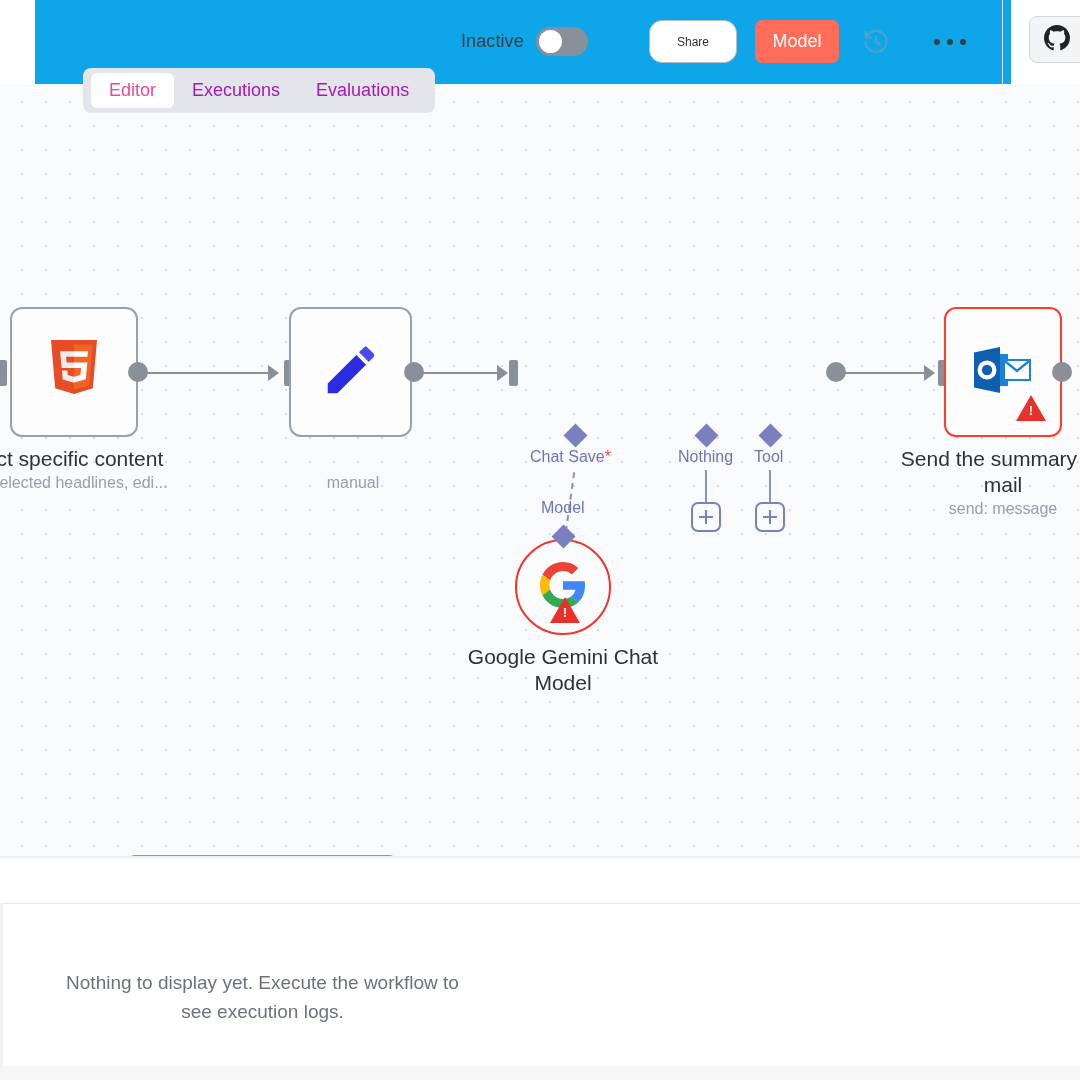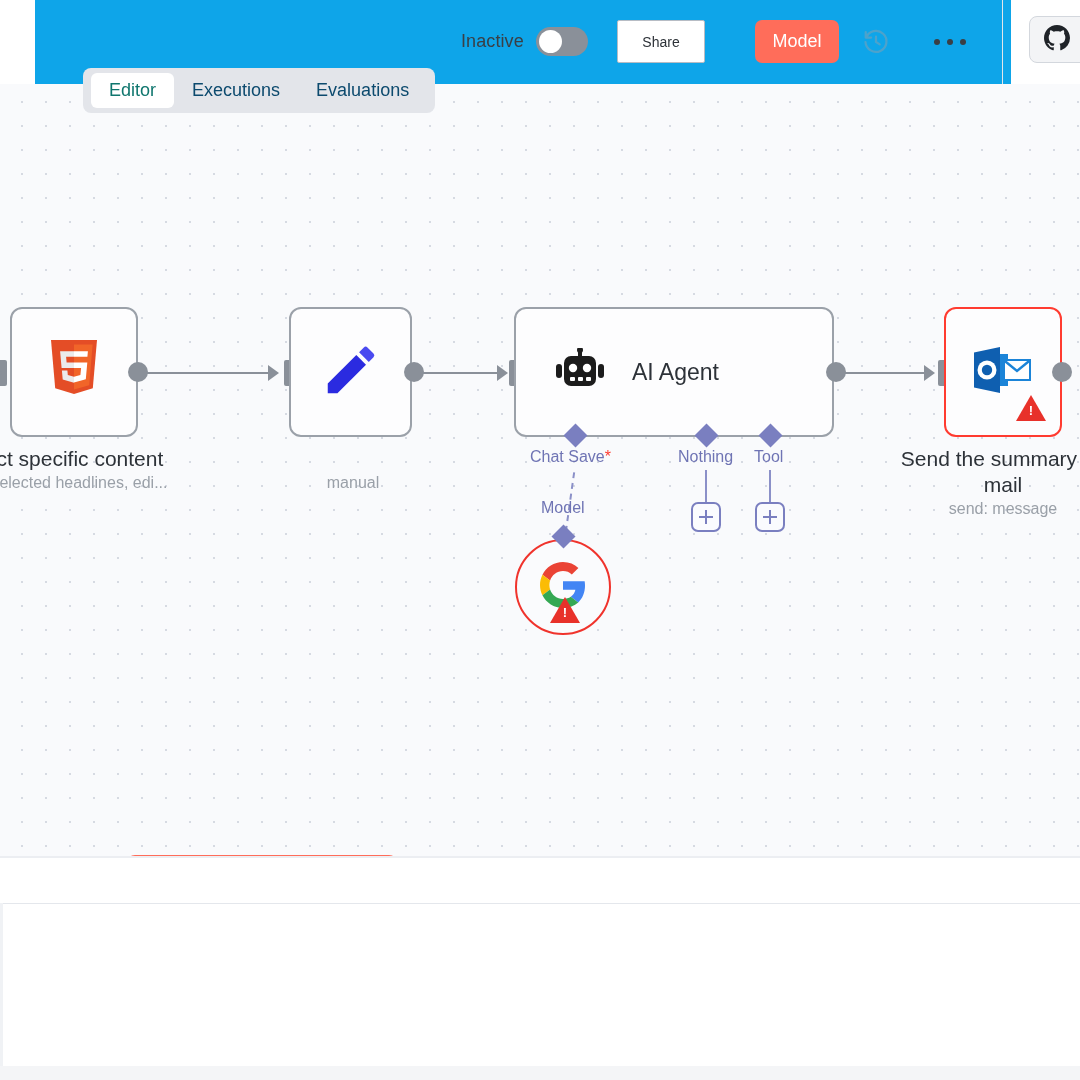--- a/index.html
+++ b/index.html
@@ -32,24 +32,24 @@
     width: 52px; height: 29px; border-radius: 15px;
     background: #8a9099; position: relative; cursor: pointer;
     flex: none;
   }
   .toggle .knob {
     position: absolute; left: 3px; top: 3px;
     width: 23px; height: 23px; border-radius: 50%;
     background: #ffffff;
   }
   .btn-share {
-    position: absolute; left: 582px; top: 20px;
+    position: absolute; left: 614px; top: 20px;
     width: 88px; height: 43px;
-    border: 1px solid #b7bcc4; border-radius: 2px;
-    background: #fff; color: #2d3238; font-size: 14px;
+    border: 1px solid #b7bcc4; border-radius: 13px;
+    background: #fff; color: #2d3238; font-size: 12px;
     display: flex; align-items: center; justify-content: center;
     cursor: pointer;
   }
   .btn-save {
     position: absolute; left: 720px; top: 20px;
     width: 84px; height: 43px;
     border: none; border-radius: 7px;
     background: #ff6d5a; color: #ffffff; font-size: 18px;
     display: flex; align-items: center; justify-content: center;
     cursor: pointer;
@@ -77,23 +77,23 @@
   
   .tabbar {
     position: absolute; left: 83px; top: 68px;
     height: 45px; background: #e3e5ea; border-radius: 8px;
     display: flex; align-items: center; padding: 5px 8px;
     z-index: 45;
   }
   .tab {
     height: 35px; padding: 0 18px; border-radius: 6px;
     display: flex; align-items: center; justify-content: center;
-    font-size: 18px; color: #0c4a6e; cursor: pointer; white-space: nowrap;
-  }
-  .tab.active { background: #ffffff; color: #0f766e; }
+    font-size: 18px; color: #a21caf; cursor: pointer; white-space: nowrap;
+  }
+  .tab.active { background: #ffffff; color: #ec4899; }
 
   
   .canvas {
     position: absolute; left: 0; top: 84px; width: 1080px; height: 774px;
     background-color: #f9fafc;
     background-image: radial-gradient(circle, #d6dae2 1.1px, transparent 1.2px);
     background-size: 24px 24px;
     background-position: 10px 6px;
     overflow: hidden;
   }
@@ -254,37 +254,20 @@
         <svg width="62" height="62" viewBox="0 0 24 24">
           <path fill="#2b2be0" d="M3 17.25V21h3.75L17.81 9.94l-3.75-3.75L3 17.25z"></path>
           <path fill="#4a4af0" d="M20.71 7.04a1 1 0 0 0 0-1.41l-2.34-2.34a1 1 0 0 0-1.41 0l-1.83 1.83 3.75 3.75 1.83-1.83z"></path>
         </svg>
       </span>
     </div>
     <div class="node-sub" style="left:253px; top:388px; width:200px;">manual</div>
     <div class="out-dot" style="left:404px; top:278px;"></div>
 
     <div class="in-port" style="left:509px; top:276px;"></div>
-    <div class="node" style="left:514px; top:223px; width:320px; height:130px; justify-content:flex-start; padding-left:40px; gap:28px;">
-      <span>
-        <svg width="48" height="44" viewBox="0 0 48 44">
-          <rect x="22" y="0" width="4" height="8" fill="#1c1c1c"></rect>
-          <circle cx="24" cy="2" r="3" fill="#1c1c1c"></circle>
-          <rect x="8" y="8" width="32" height="30" rx="7" fill="#1c1c1c"></rect>
-          <rect x="0" y="16" width="6" height="14" rx="3" fill="#1c1c1c"></rect>
-          <rect x="42" y="16" width="6" height="14" rx="3" fill="#1c1c1c"></rect>
-          <circle cx="17" cy="20" r="4.2" fill="#fff"></circle>
-          <circle cx="31" cy="20" r="4.2" fill="#fff"></circle>
-          <rect x="14" y="29" width="5" height="4" rx="1" fill="#fff"></rect>
-          <rect x="22" y="29" width="5" height="4" rx="1" fill="#fff"></rect>
-          <rect x="30" y="29" width="5" height="4" rx="1" fill="#fff"></rect>
-        </svg>
-      </span>
-      <span style="font-size:23px; color:#2d3238;">AI Agent</span>
-    </div>
     <div class="out-dot" style="left:826px; top:278px;"></div>
 
     <div class="diamond" style="left:567px; top:343px;"></div>
     <div class="sub-label" style="left:530px; top:364px;">
       <span>Chat Save</span><span class="req">*</span>
     </div>
     <div class="sub-line dashed" style="left:569px; top:388px; height:60px; transform: rotate(8deg);"></div>
     <div class="sub-label" style="left:541px; top:415px;">Model</div>
 
     <div class="diamond" style="left:698px; top:343px;"></div>
@@ -302,20 +285,21 @@
       <span>
         <svg width="46" height="46" viewBox="0 0 48 48">
           <path fill="#EA4335" d="M24 9.5c3.54 0 6.71 1.22 9.21 3.6l6.85-6.85C35.9 2.38 30.47 0 24 0 14.62 0 6.51 5.38 2.56 13.22l7.98 6.19C12.43 13.72 17.74 9.5 24 9.5z"></path>
           <path fill="#4285F4" d="M46.98 24.55c0-1.57-.15-3.09-.38-4.55H24v9.02h12.94c-.58 2.96-2.26 5.48-4.78 7.18l7.73 6c4.51-4.18 7.09-10.36 7.09-17.65z"></path>
           <path fill="#FBBC05" d="M10.53 28.59c-.48-1.45-.76-2.99-.76-4.59s.27-3.14.76-4.59l-7.98-6.19C.92 16.46 0 20.12 0 24c0 3.88.92 7.54 2.56 10.78l7.97-6.19z"></path>
           <path fill="#34A853" d="M24 48c6.48 0 11.93-2.13 15.89-5.81l-7.73-6c-2.15 1.45-4.92 2.3-8.16 2.3-6.26 0-11.57-4.22-13.47-9.91l-7.98 6.19C6.51 42.62 14.62 48 24 48z"></path>
         </svg>
       </span>
       <div class="warn-badge" style="left:33px; top:56px;"></div>
     </div>
+    <div class="node-caption" style="left:448px; top:560px; width:230px;">Google Gemini Chat Model</div>
 
     <div class="in-port" style="left:938px; top:276px;"></div>
     <div class="node error" style="left:944px; top:223px; width:118px; height:130px;">
       <span>
         <svg width="58" height="50" viewBox="0 0 58 50">
           <path fill="#0f5fb0" d="M0 7.5 26 2v46L0 42.5z"></path>
           <circle cx="13" cy="25" r="9.5" fill="#fff"></circle>
           <circle cx="13" cy="25" r="5.2" fill="#0f5fb0"></circle>
           <path fill="#1b84d8" d="M26 9h8v32h-8z"></path>
           <rect x="30" y="15" width="26" height="20" fill="#fff" stroke="#1b84d8" stroke-width="2"></rect>
@@ -374,16 +358,17 @@
 
   <div class="tabbar">
     <div class="tab active">Editor</div>
     <div class="tab">Executions</div>
     <div class="tab">Evaluations</div>
   </div>
 
   <div class="bottom-panel">
     <div class="bp-sep"></div>
     <div class="bp-left-rule"></div>
+    <div class="bp-empty">Nothing to display yet. Execute the workflow to see execution logs.</div>
     <div class="bp-footer"></div>
   </div>
 
 </div>
 
 </body></html>

